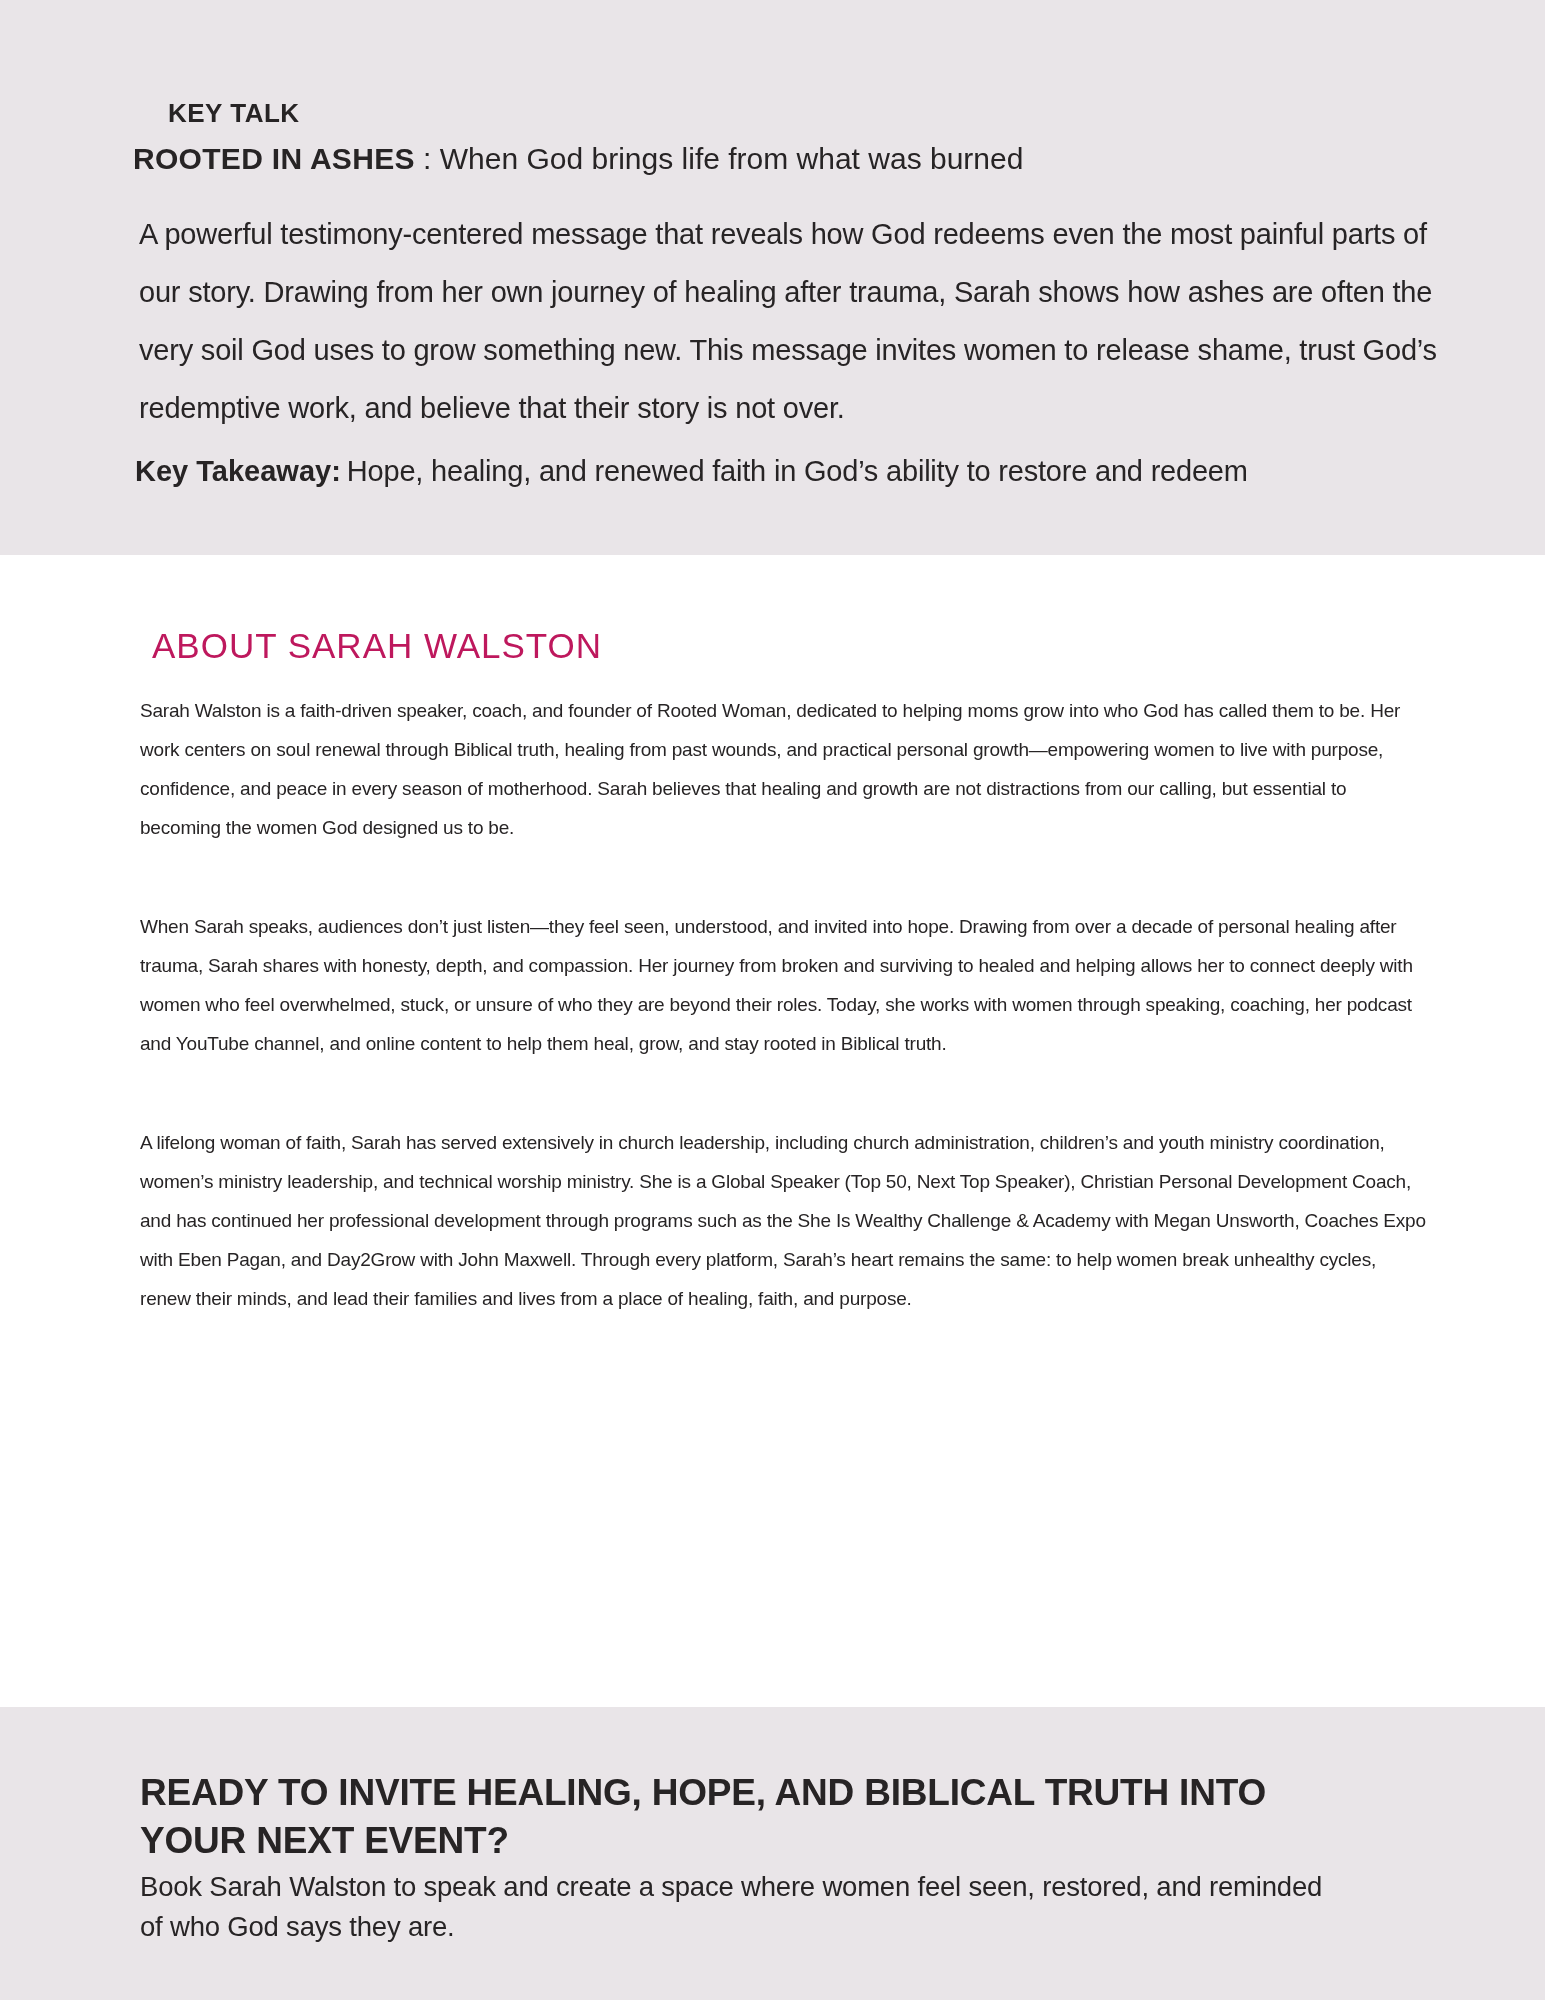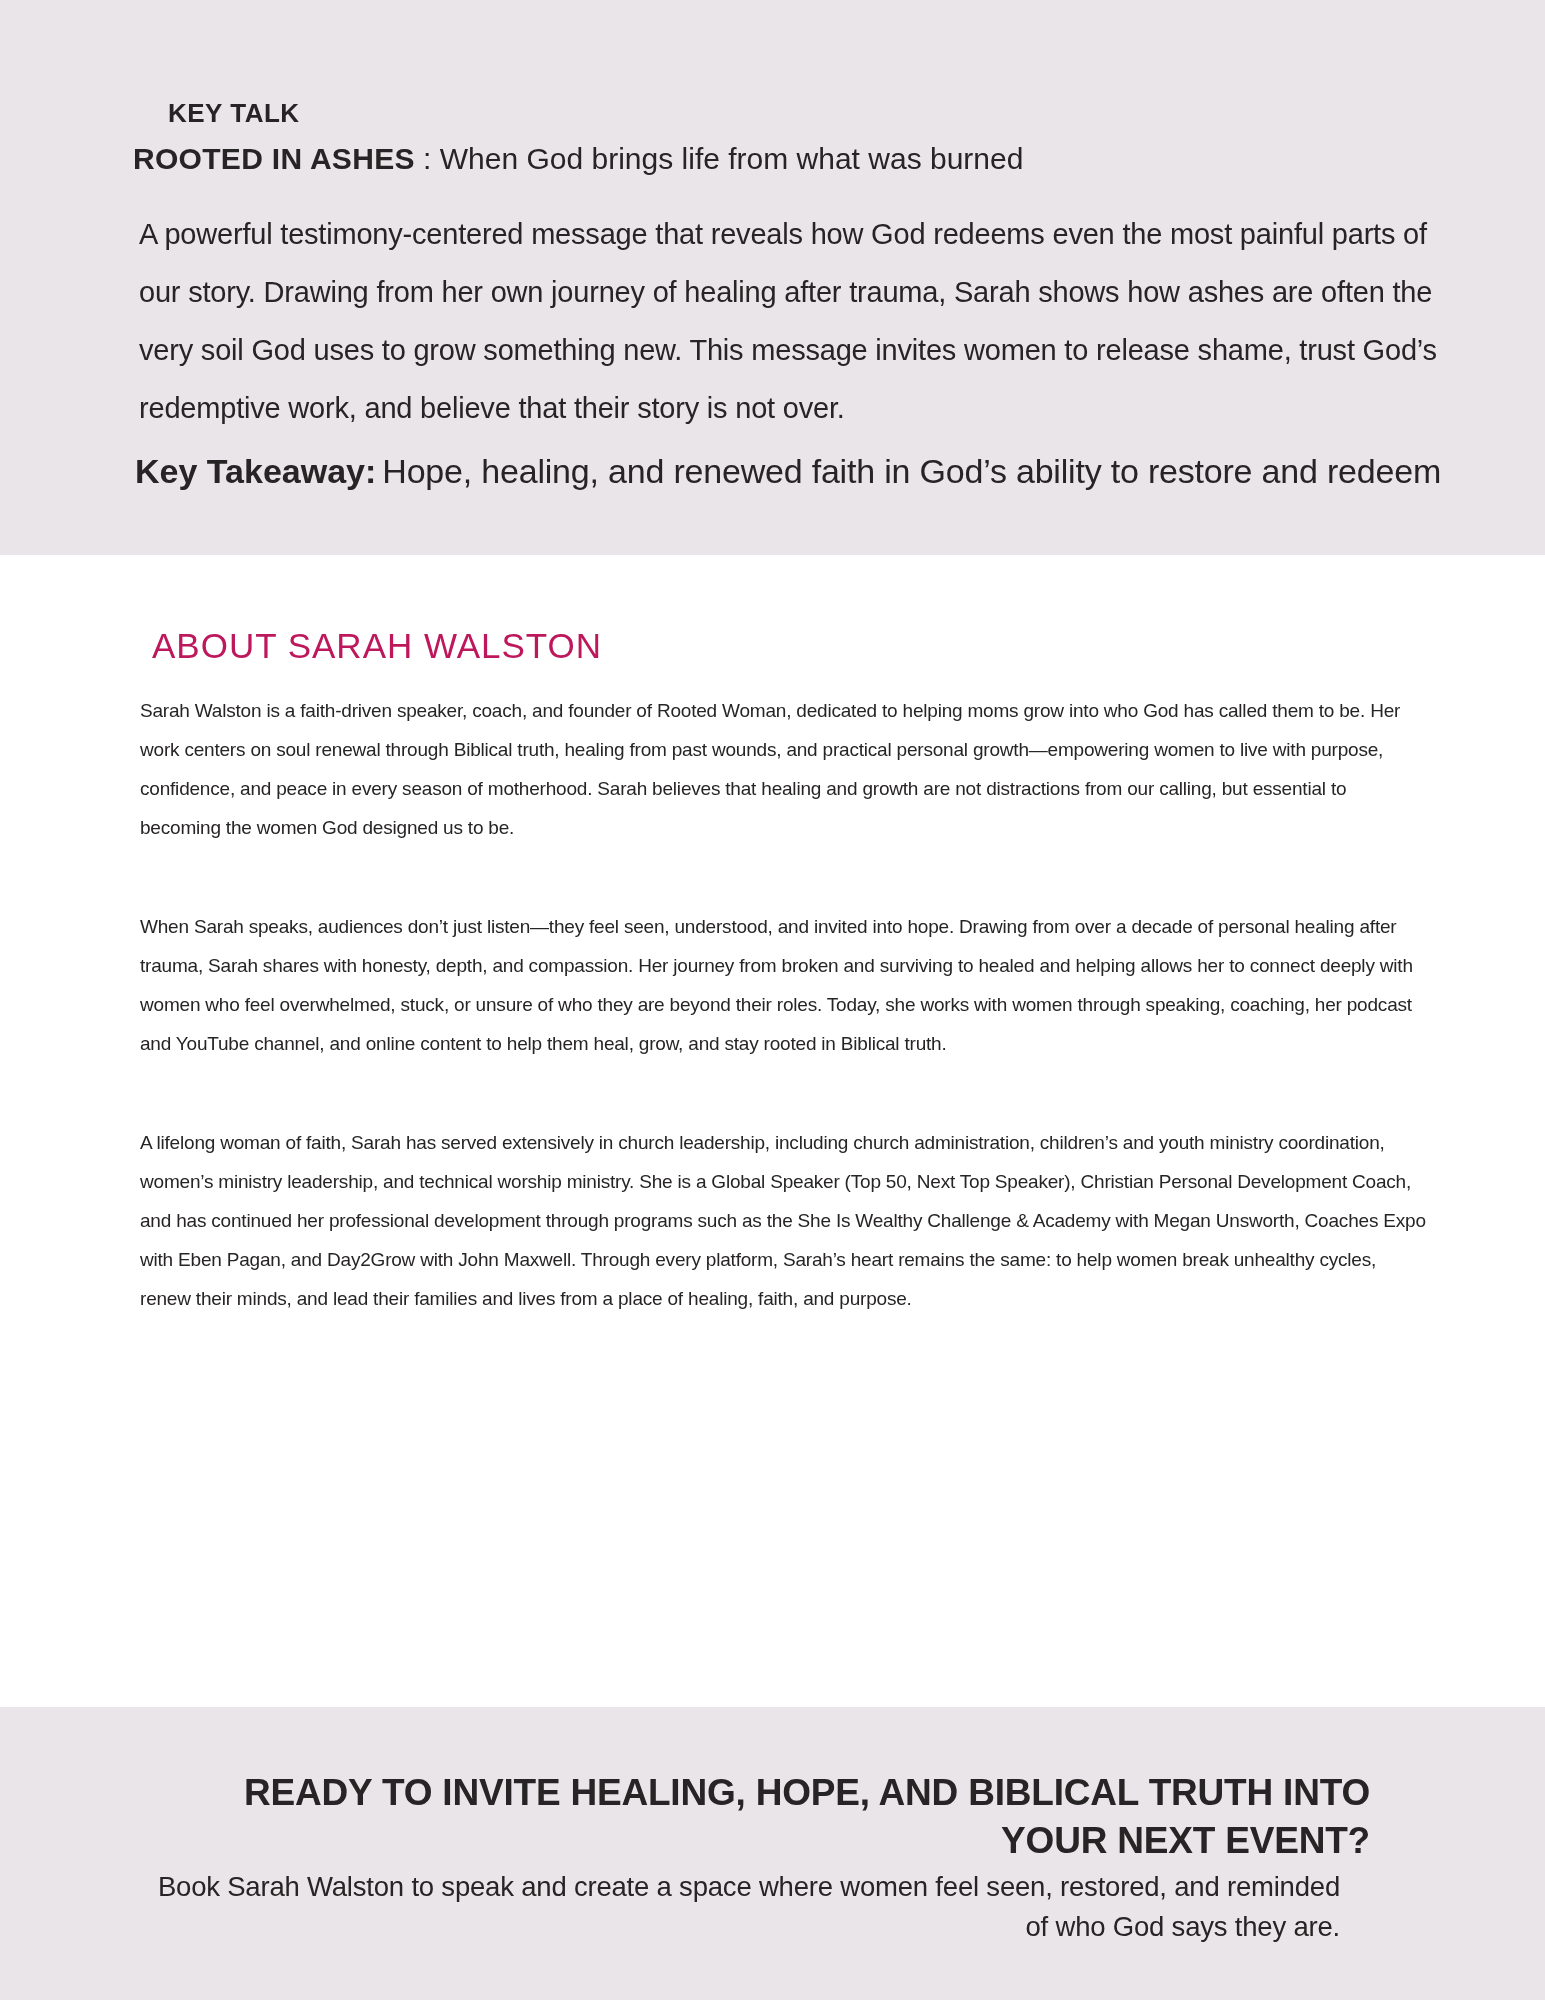--- a/index.html
+++ b/index.html
@@ -40,21 +40,21 @@
   }
   .kt-title .b { font-weight: bold; letter-spacing: 0.3px; text-align: right; }
   .kt-desc {
     font-size: 29px;
     line-height: 58px;
     letter-spacing: -0.2px;
     max-width: 1320px;
     margin: 26px 0 0 6px;
   }
   .kt-meta {
-    font-size: 34px;
+    font-size: 29px;
     line-height: 40px;
     letter-spacing: -0.2px;
     margin: 14px 0 0 2px;
   }
   .kt-meta + .kt-meta { margin-top: 16px; }
   .kt-meta .b { font-weight: bold; letter-spacing: 0; }
   .kt-meta .kt-value { margin-left: 6px; }
 
   
   .section-about {
@@ -76,21 +76,20 @@
     letter-spacing: -0.2px;
     max-width: 1290px;
     margin: 24px 0 0 0;
   }
   .about-par + .about-par { margin-top: 60px; }
 
   
   .section-cta {
     height: 293px;
     padding: 62px 90px 0 140px;
-    text-align: right;
   }
   .cta-heading {
     font-size: 37px;
     font-weight: bold;
     line-height: 48px;
     letter-spacing: -0.2px;
     max-width: 1230px;
     margin: 0;
   }
   .cta-body {

